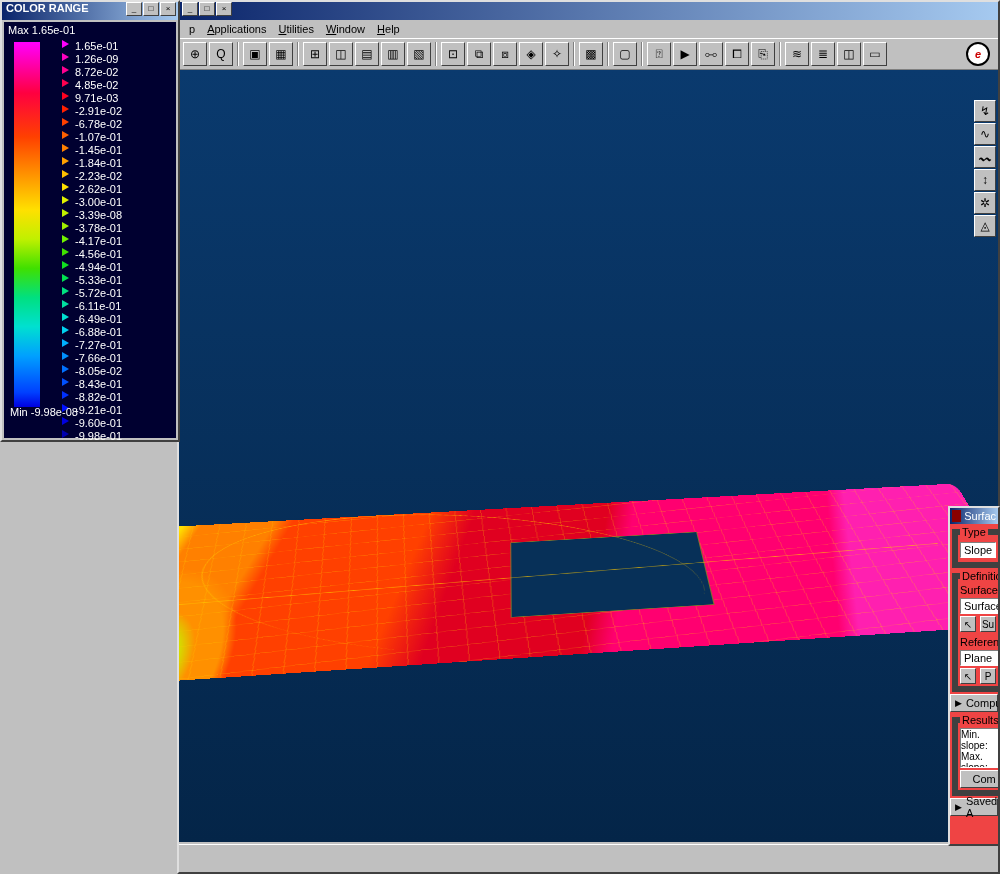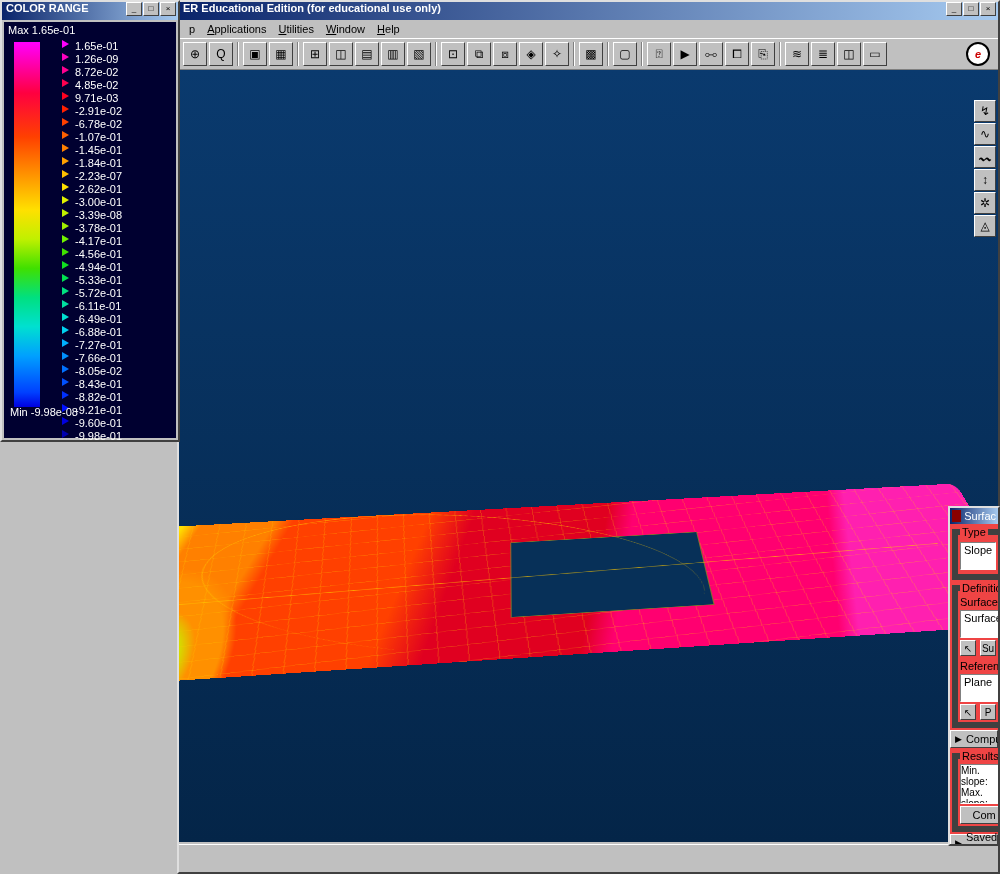--- a/index.html
+++ b/index.html
@@ -51,32 +51,31 @@
 .legend-values .row { display: flex; align-items: flex-start; height: 13px; }
 .legend-values .tri { width: 0; height: 0; border-top: 4px solid transparent; border-bottom: 4px solid transparent; border-left: 7px solid #fff; margin-right: 6px; }
 .minline { position: absolute; left: 6px; bottom: 20px; }
 
 
 .panel { position: absolute; right: 0; top: 506px; width: 52px; height: 340px; background: #ef4444; border: 2px solid; border-color: #dfdfdf #404040 #404040 #dfdfdf; z-index: 60; overflow: hidden; font-size: 11px; }
 .panel .ptitle { height: 16px; background: linear-gradient(to right,#0a246a,#a6caf0); color:#fff; padding: 1px 2px; display:flex; align-items:center; }
 .panel .ptitle .ic { width:12px; height:12px; background:#8a0000; margin-right:3px; }
 .panel fieldset { border: 6px solid #404040; margin: 2px; padding: 2px; }
 .panel legend { font-size: 11px; padding: 0 2px; }
-.panel .field { background:#fff; border:1px solid; border-color:#808080 #fff #fff #808080; margin:2px 0; padding:1px 3px; height:28px; overflow:hidden; }
+.panel .field { background:#fff; border:1px solid; border-color:#808080 #fff #fff #808080; margin:2px 0; padding:1px 3px; height:16px; overflow:hidden; }
 .panel .small-btn { width:16px; height:16px; background:#c0c0c0; border:1px solid; border-color:#fff #404040 #404040 #fff; display:inline-flex; align-items:center; justify-content:center; font-size:10px; margin-right:1px; }
 .panel .wide-btn { height:18px; background:#c0c0c0; border:1px solid; border-color:#fff #404040 #404040 #fff; padding:1px 4px; display:flex; align-items:center; cursor:pointer; }
 .panel .wide-btn .arr { margin-right:4px; font-size:9px; }
 .panel textarea { width:100%; height:40px; font-size:10px; border:1px solid; border-color:#808080 #fff #fff #808080; background:#fff; resize:none; font-family:inherit; }
 </style>
 </head>
 <body>
 
 <div class="main-window">
   <div class="titlebar">
-    <span class="title">ER Educational Edition (for educational use only)</span>
     <div class="winbtn">_</div>
     <div class="winbtn">□</div>
     <div class="winbtn">×</div>
   </div>
   <div class="menubar">
     <span class="menuitem"><span>p</span></span>
     <span class="menuitem"><u>A</u><span>pplications</span></span>
     <span class="menuitem"><u>U</u>tilities</span>
     <span class="menuitem"><u>W</u>indow</span>
     <span class="menuitem"><u>H</u>elp</span>
@@ -186,21 +185,21 @@
         <div class="row">
           <span class="tri" style="border-left-color: rgb(255, 128, 0);"></span>
           <span>-1.45e-01</span>
         </div>
         <div class="row">
           <span class="tri" style="border-left-color: rgb(255, 160, 0);"></span>
           <span>-1.84e-01</span>
         </div>
         <div class="row">
           <span class="tri" style="border-left-color: rgb(255, 192, 0);"></span>
-          <span>-2.23e-07</span>
+          <span>-2.23e-02</span>
         </div>
         <div class="row">
           <span class="tri" style="border-left-color: rgb(255, 224, 0);"></span>
           <span>-2.62e-01</span>
         </div>
         <div class="row">
           <span class="tri" style="border-left-color: rgb(224, 240, 0);"></span>
           <span>-3.00e-01</span>
         </div>
         <div class="row">

